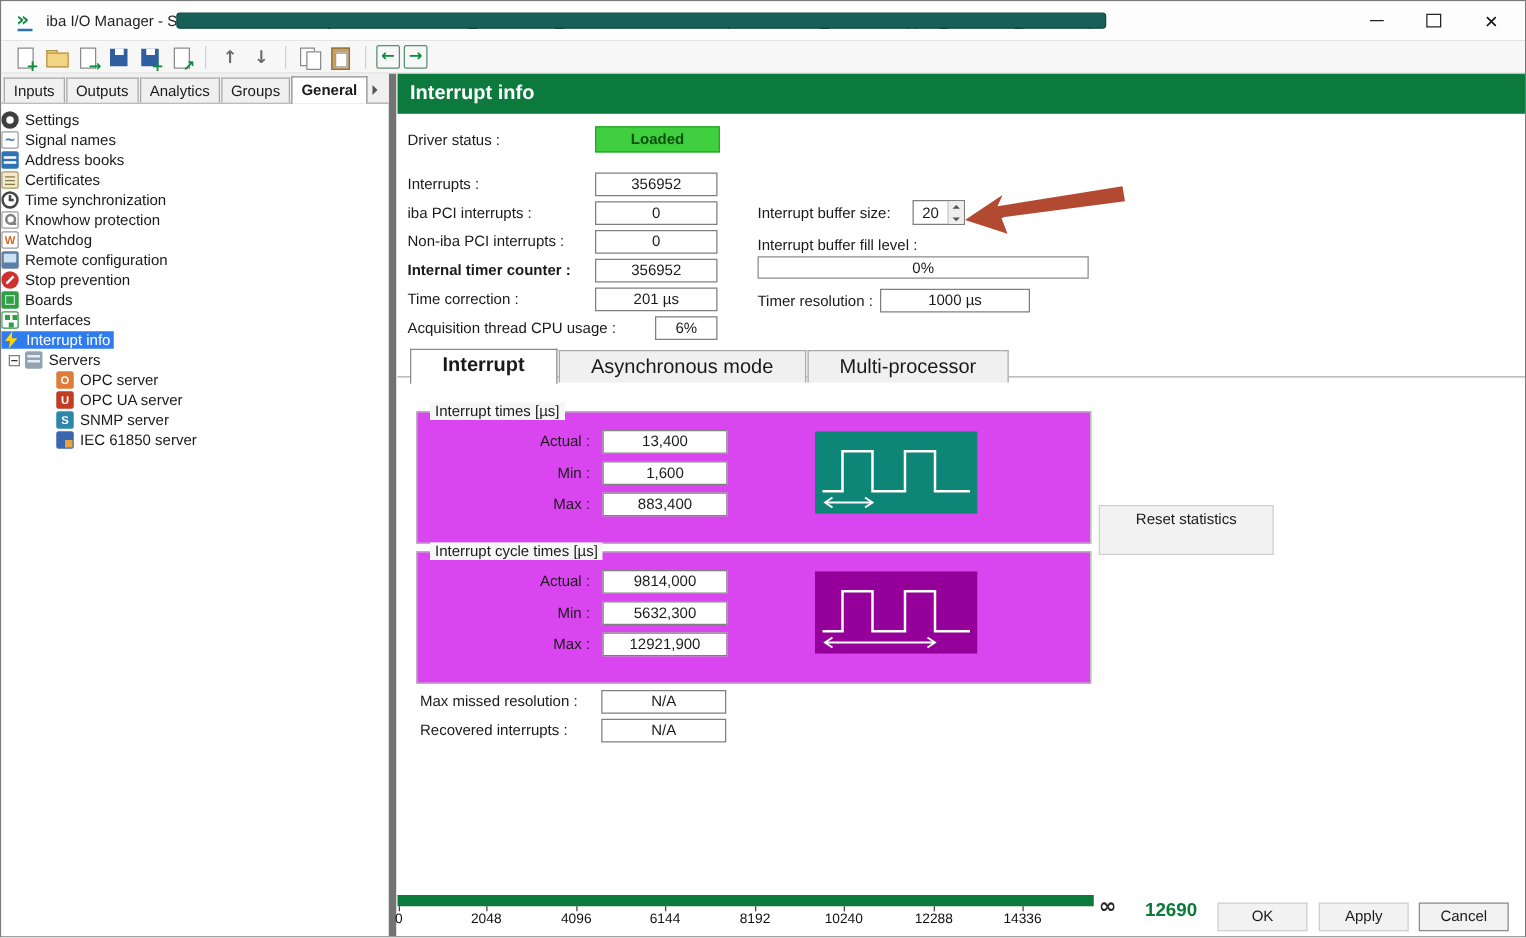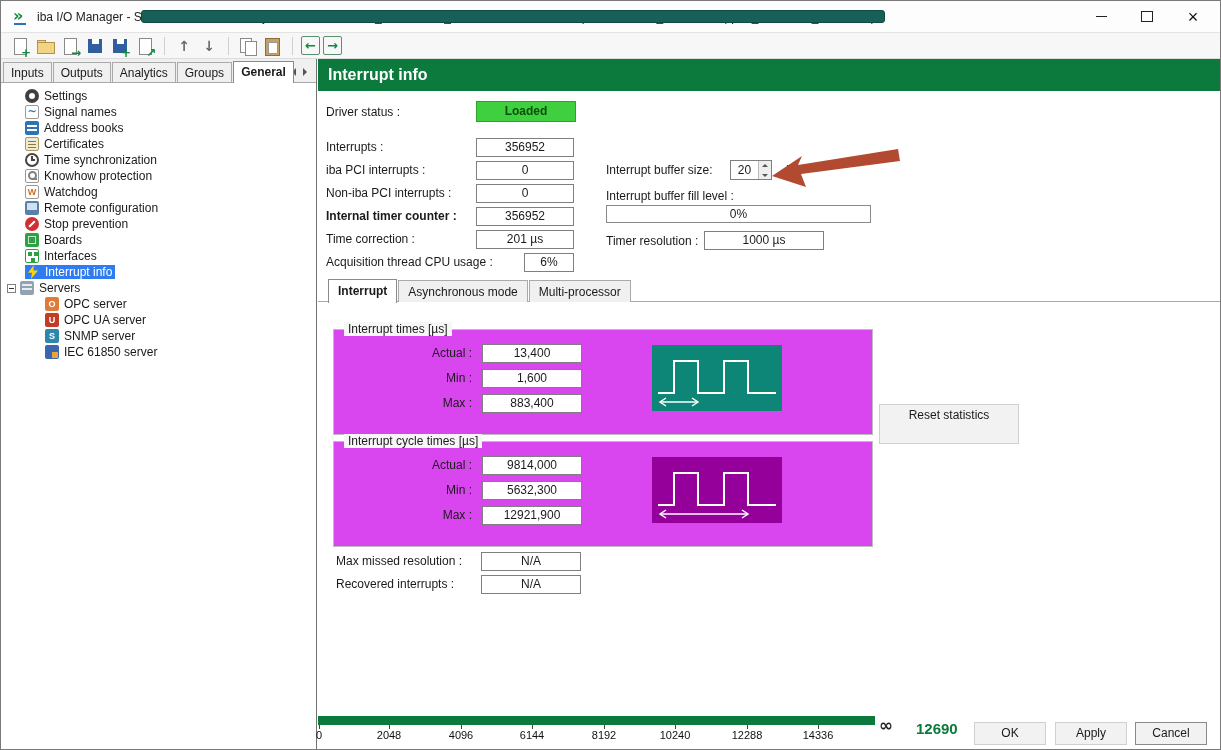--- a/index.html
+++ b/index.html
@@ -33,30 +33,30 @@
   .upar::before, .downar::before { position:absolute; left:0; right:0; text-align:center; color:#6a6a6a; font:bold 14px/20px "DejaVu Sans", sans-serif; }
   .upar::before { content:"↑"; } .downar::before { content:"↓"; }
   .copy::before { content:""; position:absolute; left:3px; top:2px; width:10px; height:13px; background:#fff; border:1px solid #8a8a8a; }
   .copy::after  { content:""; position:absolute; left:8px; top:5px; width:10px; height:13px; background:#fff; border:1px solid #8a8a8a; }
   .paste::before { content:""; position:absolute; left:3px; top:2px; width:13px; height:16px; background:#c9a063; border:1px solid #8a6d3b; }
   .paste::after  { content:""; position:absolute; left:6px; top:6px; width:8px; height:10px; background:#fff; border:1px solid #999; }
   .navbox { border:1px solid #5a8f6f; border-radius:2px; width:19px; height:19px; text-align:center; color:#0c8a3f; font:bold 13px/17px "DejaVu Sans", sans-serif; }
   .navback::before { content:"←"; } .navfwd::before { content:"→"; }
 
   
-  .sidebar { position:absolute; left:0; top:58px; width:316px; bottom:0; background:#fff; border-right:1px solid #737373; }
+  .sidebar { position:absolute; left:0; top:58px; width:316px; bottom:0; background:#fff; border-right:6px solid #737373; }
   .tabstrip { position:relative; height:24px; background:#f0f0f0; display:flex; align-items:flex-end; padding-left:2px; border-bottom:1px solid #a9a9a9; }
   .stab { border:1px solid #a9a9a9; border-bottom:none; background:#f0f0f0; padding:3px 7px 2px; margin-right:1px; font-size:12px; cursor:pointer; white-space:nowrap; }
   .stab.active { background:#fff; font-weight:bold; margin-bottom:-1px; padding-bottom:4px; border-color:#8a8a8a; z-index:2; }
   .sarrs { position:absolute; right:3px; top:5px; display:flex; gap:2px; }
   .sarr { width:13px; height:15px; display:flex; align-items:center; justify-content:center; cursor:pointer; }
   .sarr-l::before { content:""; border:4px solid transparent; border-right-color:#555; }
   .sarr-r::before { content:""; border:4px solid transparent; border-left-color:#555; }
   .tree { padding-top:5px; }
-  .trow { display:flex; align-items:center; height:16px; padding-left:24px; cursor:pointer; white-space:nowrap; }
+  .trow { display:flex; align-items:center; height:16px; cursor:pointer; white-space:nowrap; }
   .trow.has-exp { padding-left:6px; }
   .trow.child { padding-left:44px; }
   .exp { width:9px; height:9px; border:1px solid #808080; background:#fff; position:relative; margin-right:4px; flex:none; }
   .exp::before { content:""; position:absolute; left:1px; top:3px; width:5px; height:1px; background:#333; }
   .selbg { display:flex; align-items:center; background:#2e7cf0; color:#fff; padding:0 3px 0 1px; }
   .tlabel { font-size:12px; }
 
   .ti { width:14px; height:14px; margin-right:5px; display:inline-block; position:relative; flex:none; border-radius:2px; }
   .i-settings { background:#3f3f3f; border-radius:50%; } .i-settings::before { content:""; position:absolute; inset:4px; background:#fff; border-radius:50%; }
   .i-signal { background:#fff; border:1px solid #9a9a9a; } .i-signal::before { content:"~"; position:absolute; left:0; right:0; top:-1px; text-align:center; color:#2e74b5; font:bold 11px/14px "DejaVu Sans", sans-serif; }
@@ -87,21 +87,21 @@
   .badge { position:absolute; left:158px; top:42px; width:100px; height:21px; background:#3fcf3f; border:1px solid #28a428; color:#0a4f0a; font-weight:bold; text-align:center; line-height:19px; }
   .spin { position:absolute; left:412px; top:101px; width:42px; height:20px; border:1px solid #7f7f7f; background:#fff; display:flex; }
   .spin-val { flex:1; text-align:center; line-height:18px; font-size:12px; }
   .spin-btns { width:13px; border-left:1px solid #bbb; display:flex; flex-direction:column; }
   .spin-up, .spin-dn { flex:1; position:relative; background:#eee; cursor:pointer; }
   .spin-up::before { content:""; position:absolute; left:3px; top:3px; border:3px solid transparent; border-bottom-color:#555; border-top:none; }
   .spin-dn::before { content:""; position:absolute; left:3px; top:4px; border:3px solid transparent; border-top-color:#555; border-bottom:none; }
   .pbar { position:absolute; left:288px; top:146px; width:265px; height:18px; border:1px solid #8a8a8a; background:#fff; text-align:center; font-size:12px; line-height:16px; }
   .red-arrow { position:absolute; left:452px; top:88px; }
   .mtabs { position:absolute; left:10px; top:220px; display:flex; align-items:flex-end; z-index:2; }
-  .mtab { border:1px solid #a9a9a9; border-bottom:none; background:#f0f0f0; padding:4px 9px 3px; margin-right:1px; font-size:12px; cursor:pointer; white-space:nowrap; }
+  .mtab { border:1px solid #a9a9a9; border-bottom:none; background:#f0f0f0; padding:4px 25px 3px; margin-right:1px; font-size:16px; cursor:pointer; white-space:nowrap; }
   .mtab.active { background:#fff; font-weight:bold; margin-bottom:-1px; padding-bottom:5px; border-color:#8a8a8a; }
   .tabline { position:absolute; left:0; right:0; top:242px; border-top:1px solid #a9a9a9; z-index:1; }
   .groupbox { position:absolute; left:15px; width:540px; height:106px; background:#d946ef; border:1px solid #bdbdbd; }
   .gb-legend { position:absolute; top:-8px; left:10px; background:#f6f6f6; padding:0 4px; font-size:12px; }
   .gb-label { position:absolute; left:8px; width:130px; text-align:right; font-size:12px; }
   .gb-box { position:absolute; left:148px; width:100px; height:19px; background:#fff; border:1px solid #7f7f7f; text-align:center; font-size:12px; line-height:17px; }
   .waveimg { position:absolute; left:318px; top:15px; }
   .btn { background:#f2f2f2; border:1px solid #d0d0d0; text-align:center; font-size:12px; cursor:pointer; }
   .reset-btn { position:absolute; left:561px; top:297px; width:140px; height:40px; line-height:21px;margin-top:48px; }
 

